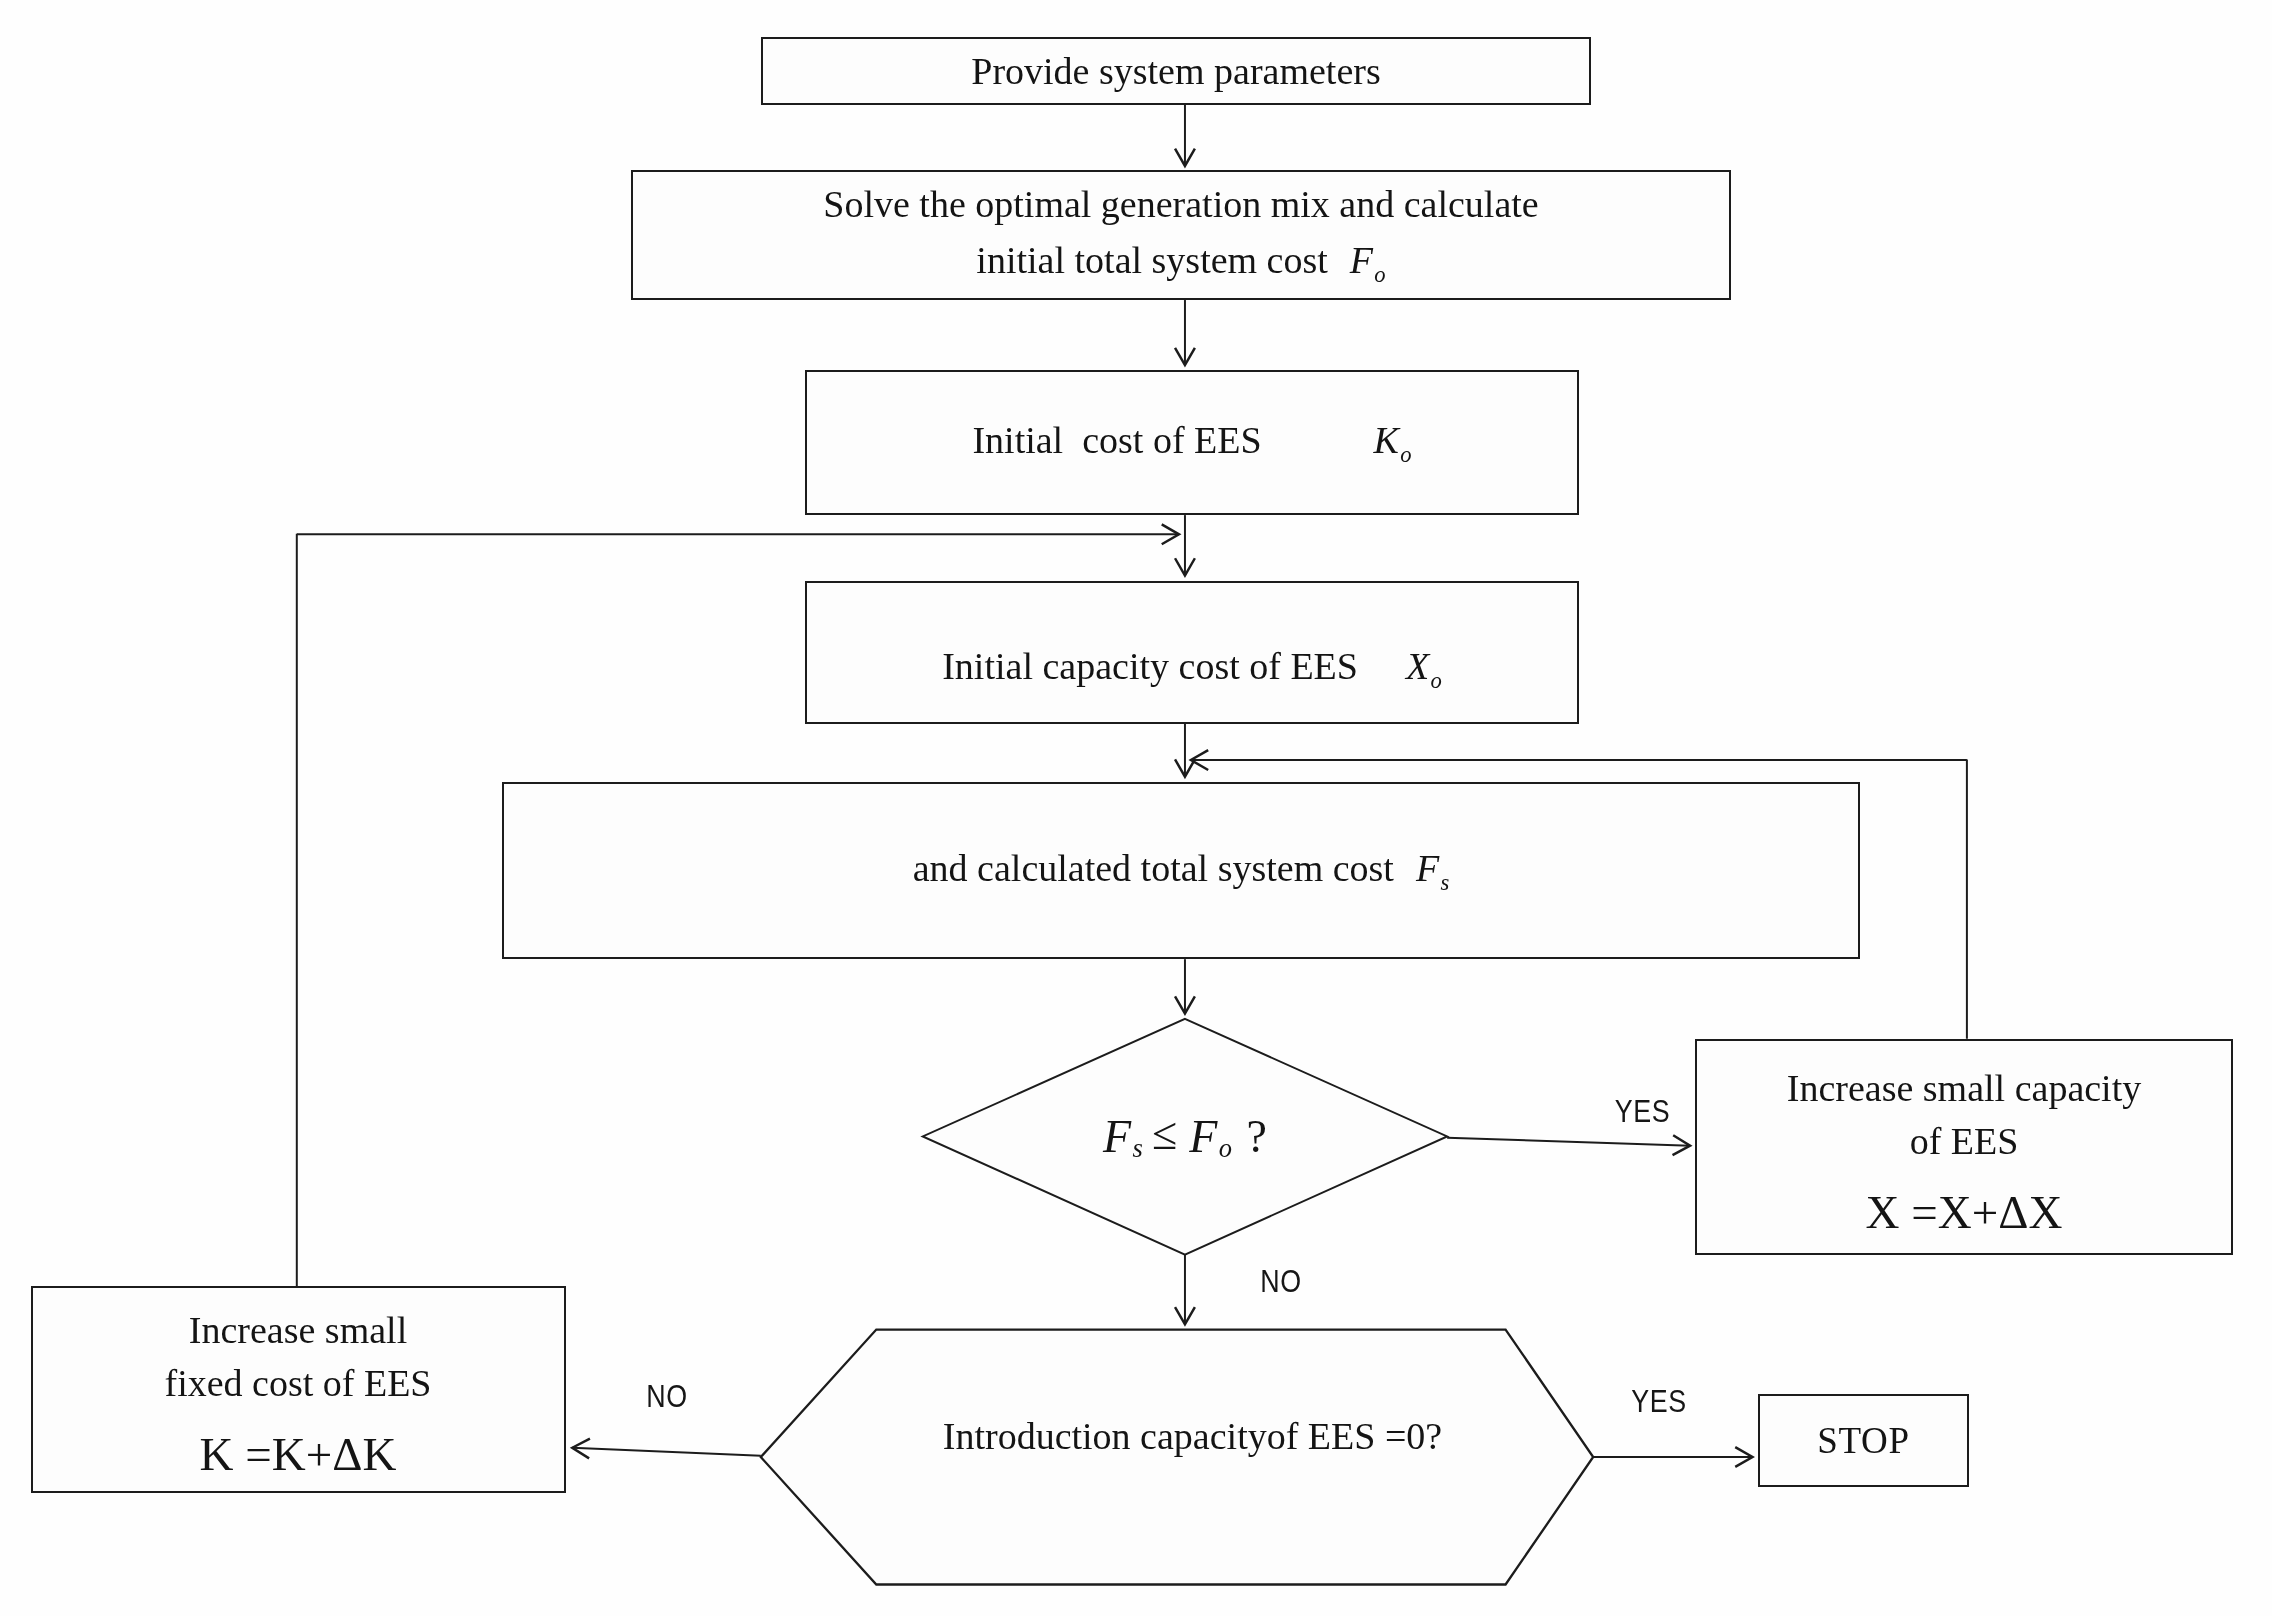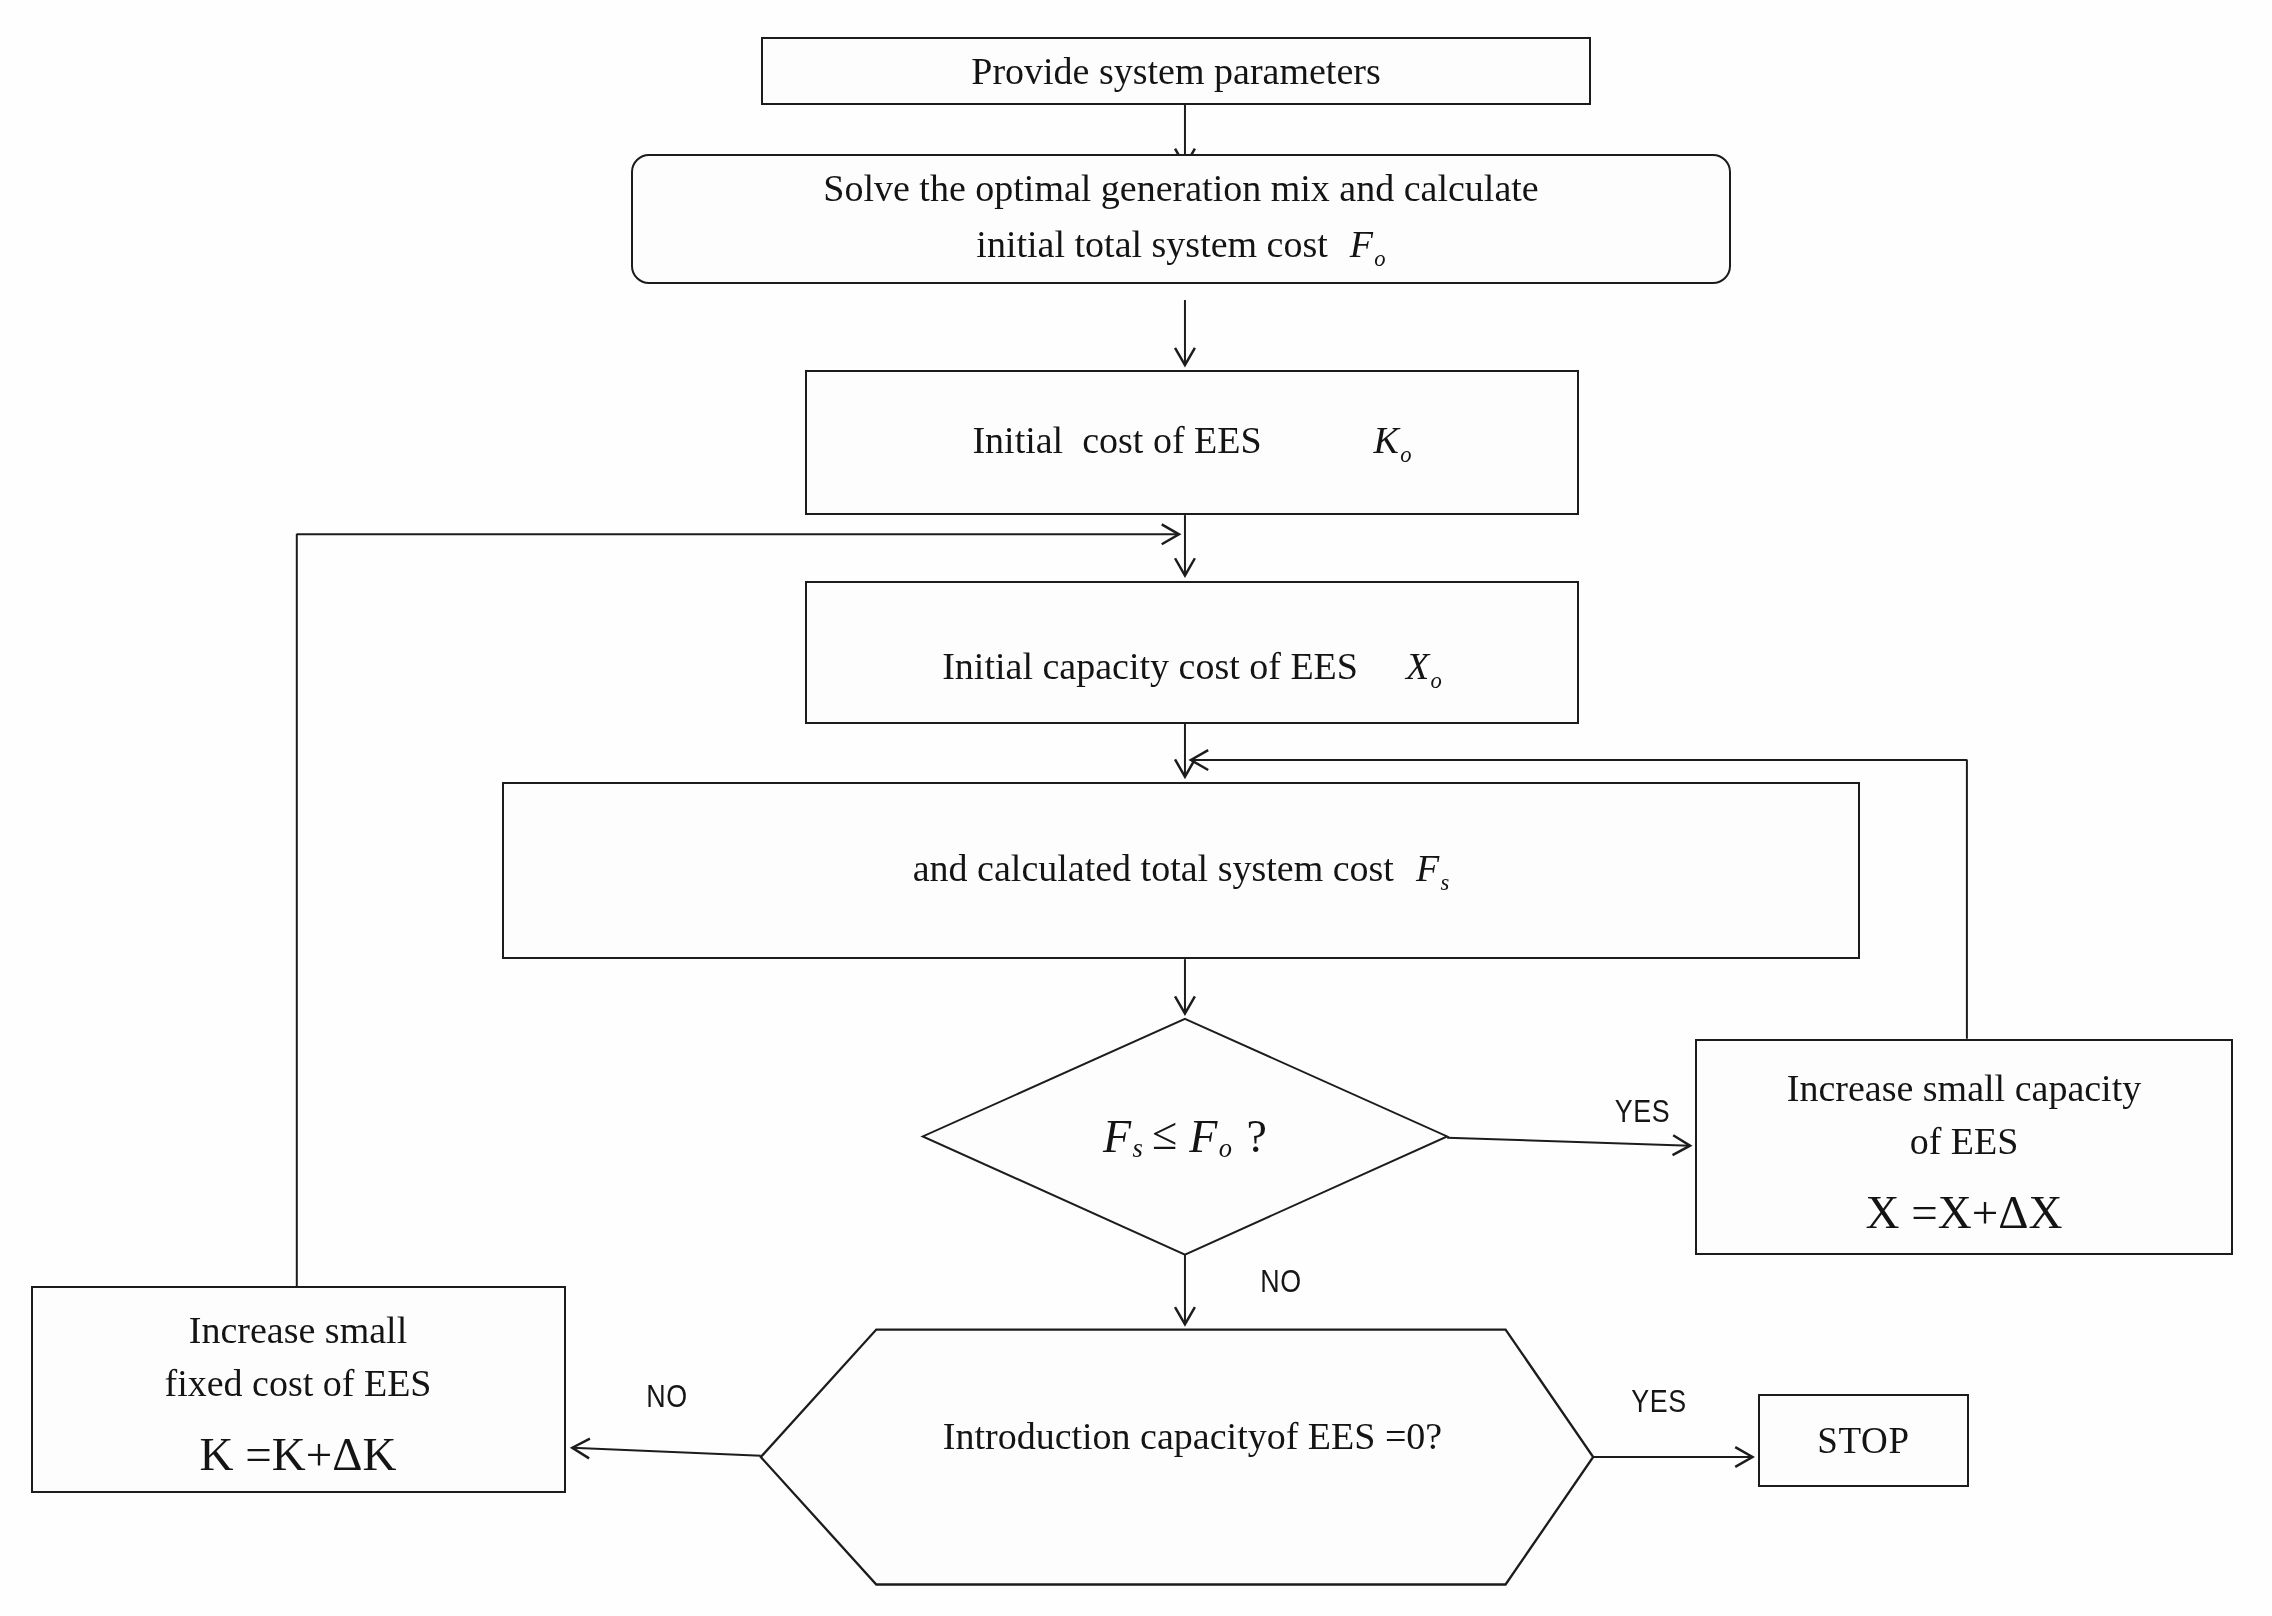--- a/index.html
+++ b/index.html
@@ -103,21 +103,21 @@
     letter-spacing: 0.7px;
     transform: scaleX(0.88);
     transform-origin: center;
   }
   .stop-text {
     font-size: 37px;
     letter-spacing: 0.7px;
   }
   
   #node-provide          { left: 761px; top: 37px;   width: 830px; height: 68px; }
-  #node-solve-initial    { left: 631px;  top: 154px;  width: 1100px; height: 130px; border-radius: 18px; }
+  #node-solve-initial    { left: 631px;  top: 170px;  width: 1100px; height: 130px; }
   #node-initial-cost     { left: 805px; top: 370px;  width: 774px; height: 145px; }
   #node-initial-capacity { left: 805px; top: 581px;  width: 774px; height: 143px; }
   #node-solve-ees        { left: 502px;  top: 782px; width: 1358px; height: 177px; }
   #node-increase-capacity{ left: 1695px; top: 1039px; width: 538px;  height: 216px; }
   #node-increase-fixed   { left: 30.5px;   top: 1286px; width: 535px;  height: 207px; }
   #node-stop             { left: 1758px; top: 1394px; width: 211px;  height: 93px; }
   #label-decision-yes    { left: 1573px; top: 1096px; width: 139px; }
   #label-decision-no     { left: 1228px; top: 1266px; width: 106px; }
   #label-intro-yes       { left: 1606px; top: 1386px; width: 106px; }
   #label-intro-no        { left: 614px;  top: 1381px; width: 106px; }

